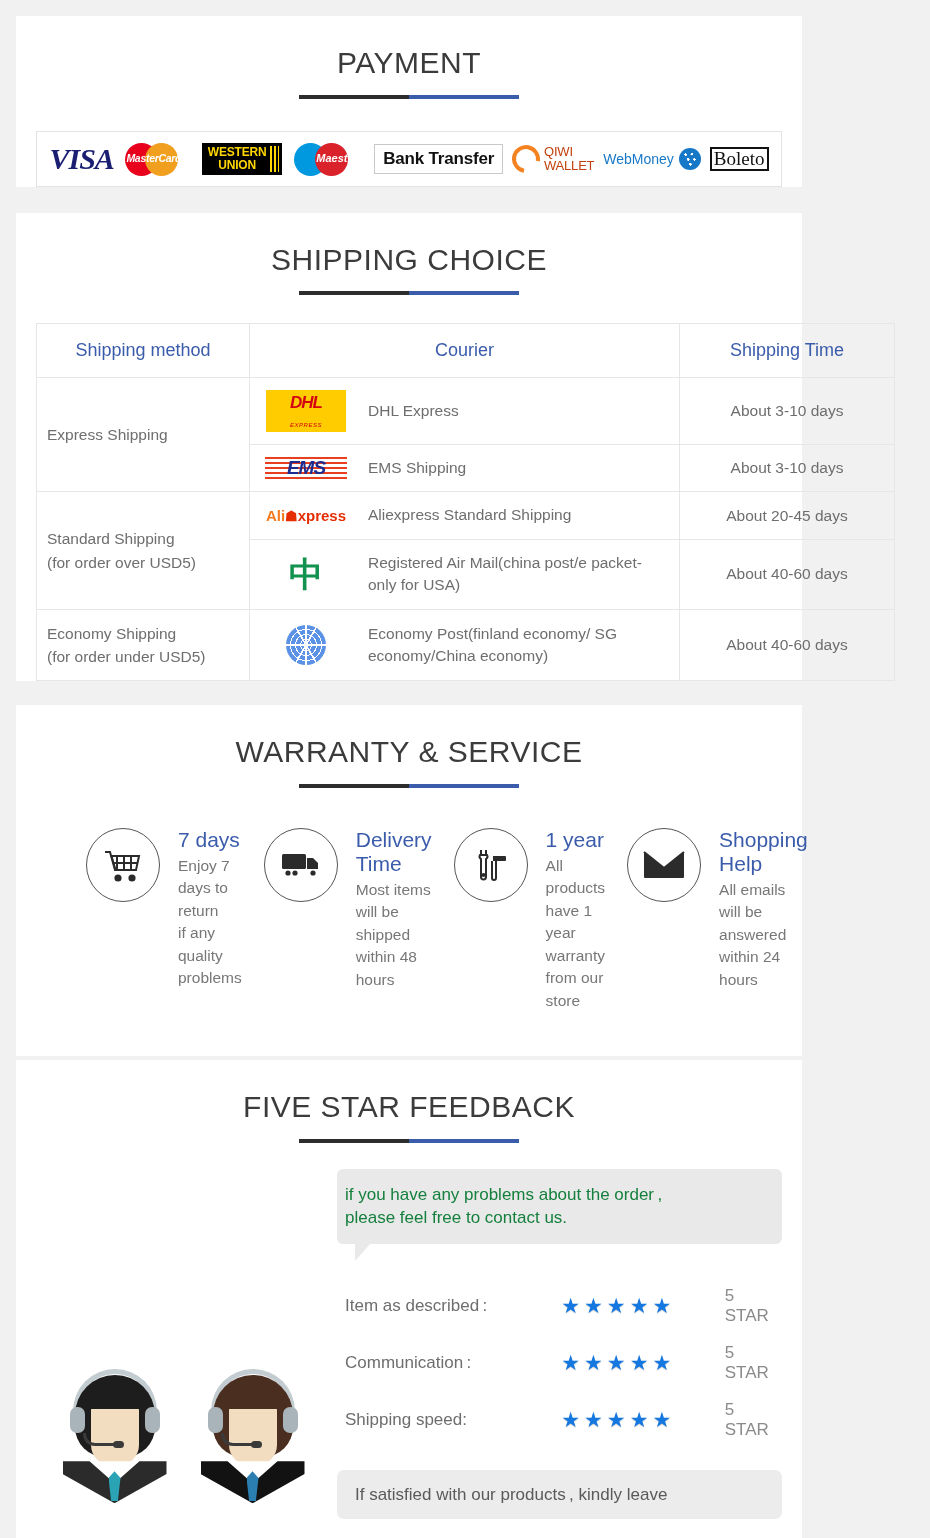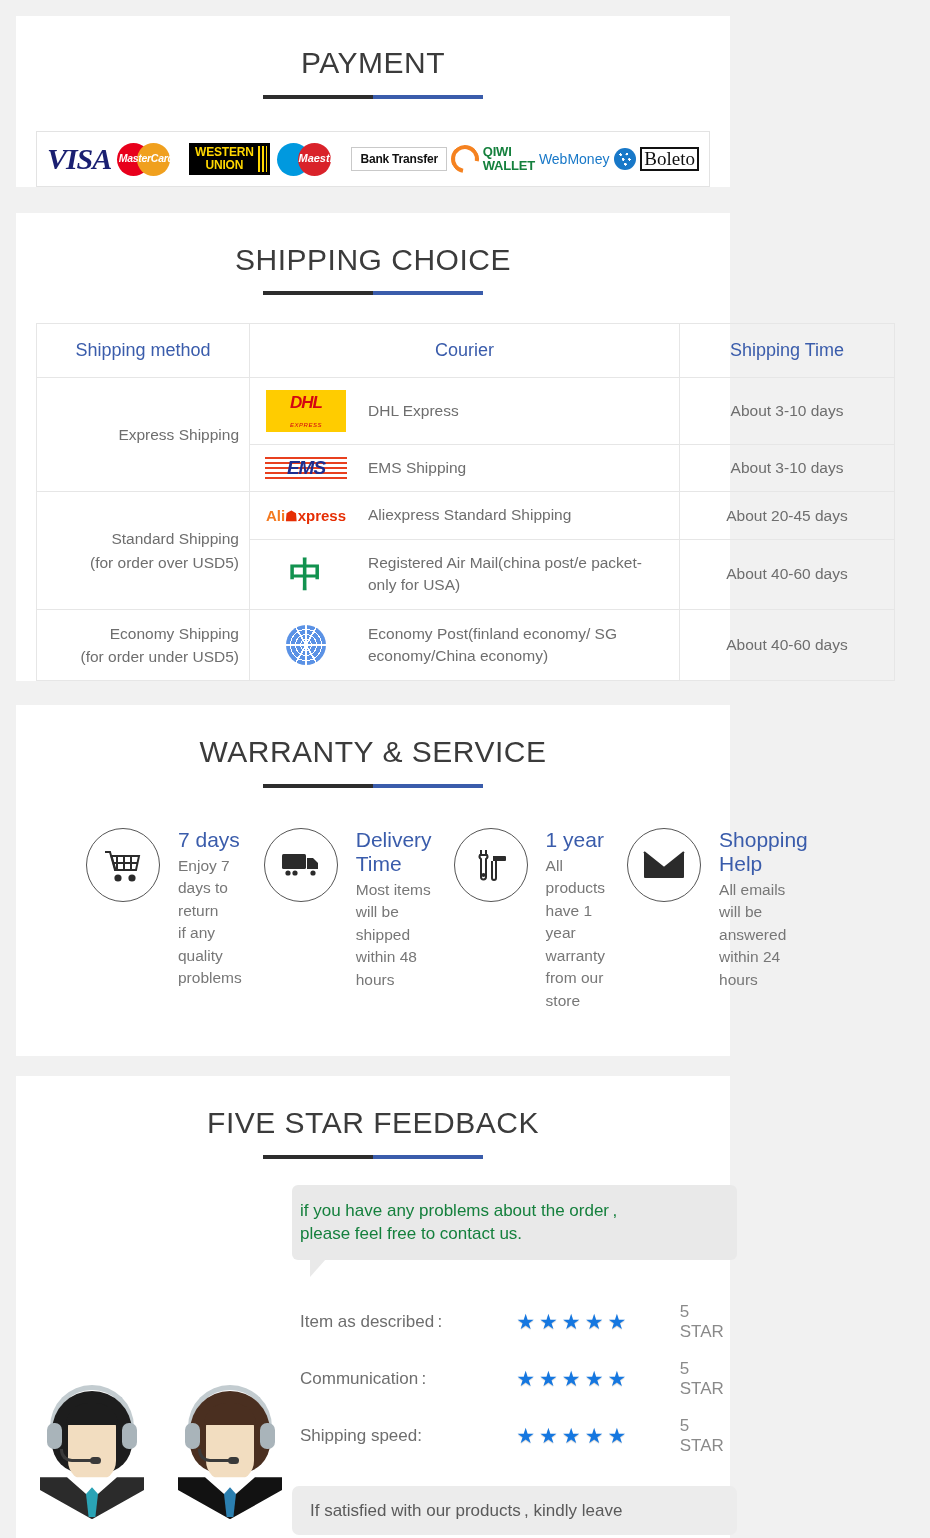--- a/index.html
+++ b/index.html
@@ -5,22 +5,22 @@
   * { box-sizing: border-box; margin: 0; padding: 0; }
   html, body {
     width: 930px;
     background: #f1f1f1;
     font-family: "Liberation Sans", sans-serif;
   }
   body { padding: 16px 16px 16px 16px; }
 
   .panel {
     background: #fff;
-    width: 714px;
-    margin-bottom: 20px;
+    width: 786px;
+    margin-bottom: 4px;
     padding: 0;
   }
 
   
   .sec-head { text-align: center; }
   .sec-title {
     font-size: 30px;
     color: #3b3b3b;
     font-weight: 400;
     letter-spacing: 0.5px;
@@ -75,28 +75,28 @@
   .maestro { position: relative; width: 74px; height: 40px; }
   .maestro .c { position: absolute; top: 4px; width: 33px; height: 33px; border-radius: 50%; }
   .maestro .blue { left: 3px; background: #0099df; }
   .maestro .red2 { left: 24px; background: #d9222a; }
   .maestro .lbl {
     position: absolute; left: 16px; top: 13px; width: 60px; text-align: center;
     font-size: 11px; font-weight: bold; font-style: italic; color: #fff; z-index: 3;
   }
   .bank {
     border: 1px solid #c9c9c9; padding: 4px 8px; font-weight: bold;
-    font-size: 12px; color: #111; letter-spacing: -0.2px;
+    font-size: 17px; color: #111; letter-spacing: -0.2px;
   }
   .qiwi { display: flex; align-items: center; }
   .qiwi .q {
     width: 28px; height: 28px; border: 4px solid #f58220; border-radius: 50%;
     border-bottom-color: transparent; transform: rotate(-35deg); margin-right: 4px;
   }
-  .qiwi .txt { color: #15803d; font-weight: bold; font-size: 13px; line-height: 14px; letter-spacing: -0.2px;}
+  .qiwi .txt { color: #c2410c; font-weight: normal; font-size: 13px; line-height: 14px; letter-spacing: -0.2px;}
   .webmoney { display: flex; align-items: center; }
   .webmoney .txt { color: #1878c8; font-size: 14px; margin-right: 5px; }
   .webmoney .globe {
     width: 22px; height: 22px; border-radius: 50%;
     background: #1878c8;
     background-image: radial-gradient(circle at 30% 30%, #fff 1.2px, transparent 1.4px),
                       radial-gradient(circle at 58% 28%, #fff 1.2px, transparent 1.4px),
                       radial-gradient(circle at 42% 52%, #fff 1.2px, transparent 1.4px),
                       radial-gradient(circle at 70% 52%, #fff 1.2px, transparent 1.4px),
                       radial-gradient(circle at 52% 74%, #fff 1.2px, transparent 1.4px);
@@ -116,21 +116,21 @@
     border: 1px solid #e6e6e6;
     padding: 12px 10px;
     font-weight: normal;
     color: #6e6e6e;
     font-size: 15.5px;
   }
   .ship-table th { color: #3a5cab; font-size: 18px; padding: 16px 10px; text-align: center; }
   .col-method { width: 213px; text-align: center; }
   .col-courier { width: 430px; }
   .col-time    { width: 215px; text-align: center; }
-  .method-cell { text-align: right; line-height: 1.5; }
+  .method-cell { text-align: left; line-height: 1.5; }
   .courier-cell { display: flex; align-items: center; gap: 16px; }
   .courier-logo { width: 92px; flex: 0 0 92px; display: flex; align-items: center; justify-content: center; }
   .courier-name { line-height: 1.45; }
   .time-cell { text-align: center; }
 
   .dhl { background: #fc0; width: 80px; padding: 3px 0 1px 0; text-align: center; }
   .dhl .d1 { color: #d40511; font-style: italic; font-weight: bold; font-size: 17px; letter-spacing: -1px; }
   .dhl .d2 { color: #d40511; font-style: italic; font-size: 6px; letter-spacing: 0.5px; }
   .ems { position: relative; width: 82px; text-align: center; }
   .ems .stripes { position: absolute; inset: 0; background: repeating-linear-gradient(0deg, #e8401f 0 2px, #fff 2px 5px); }

